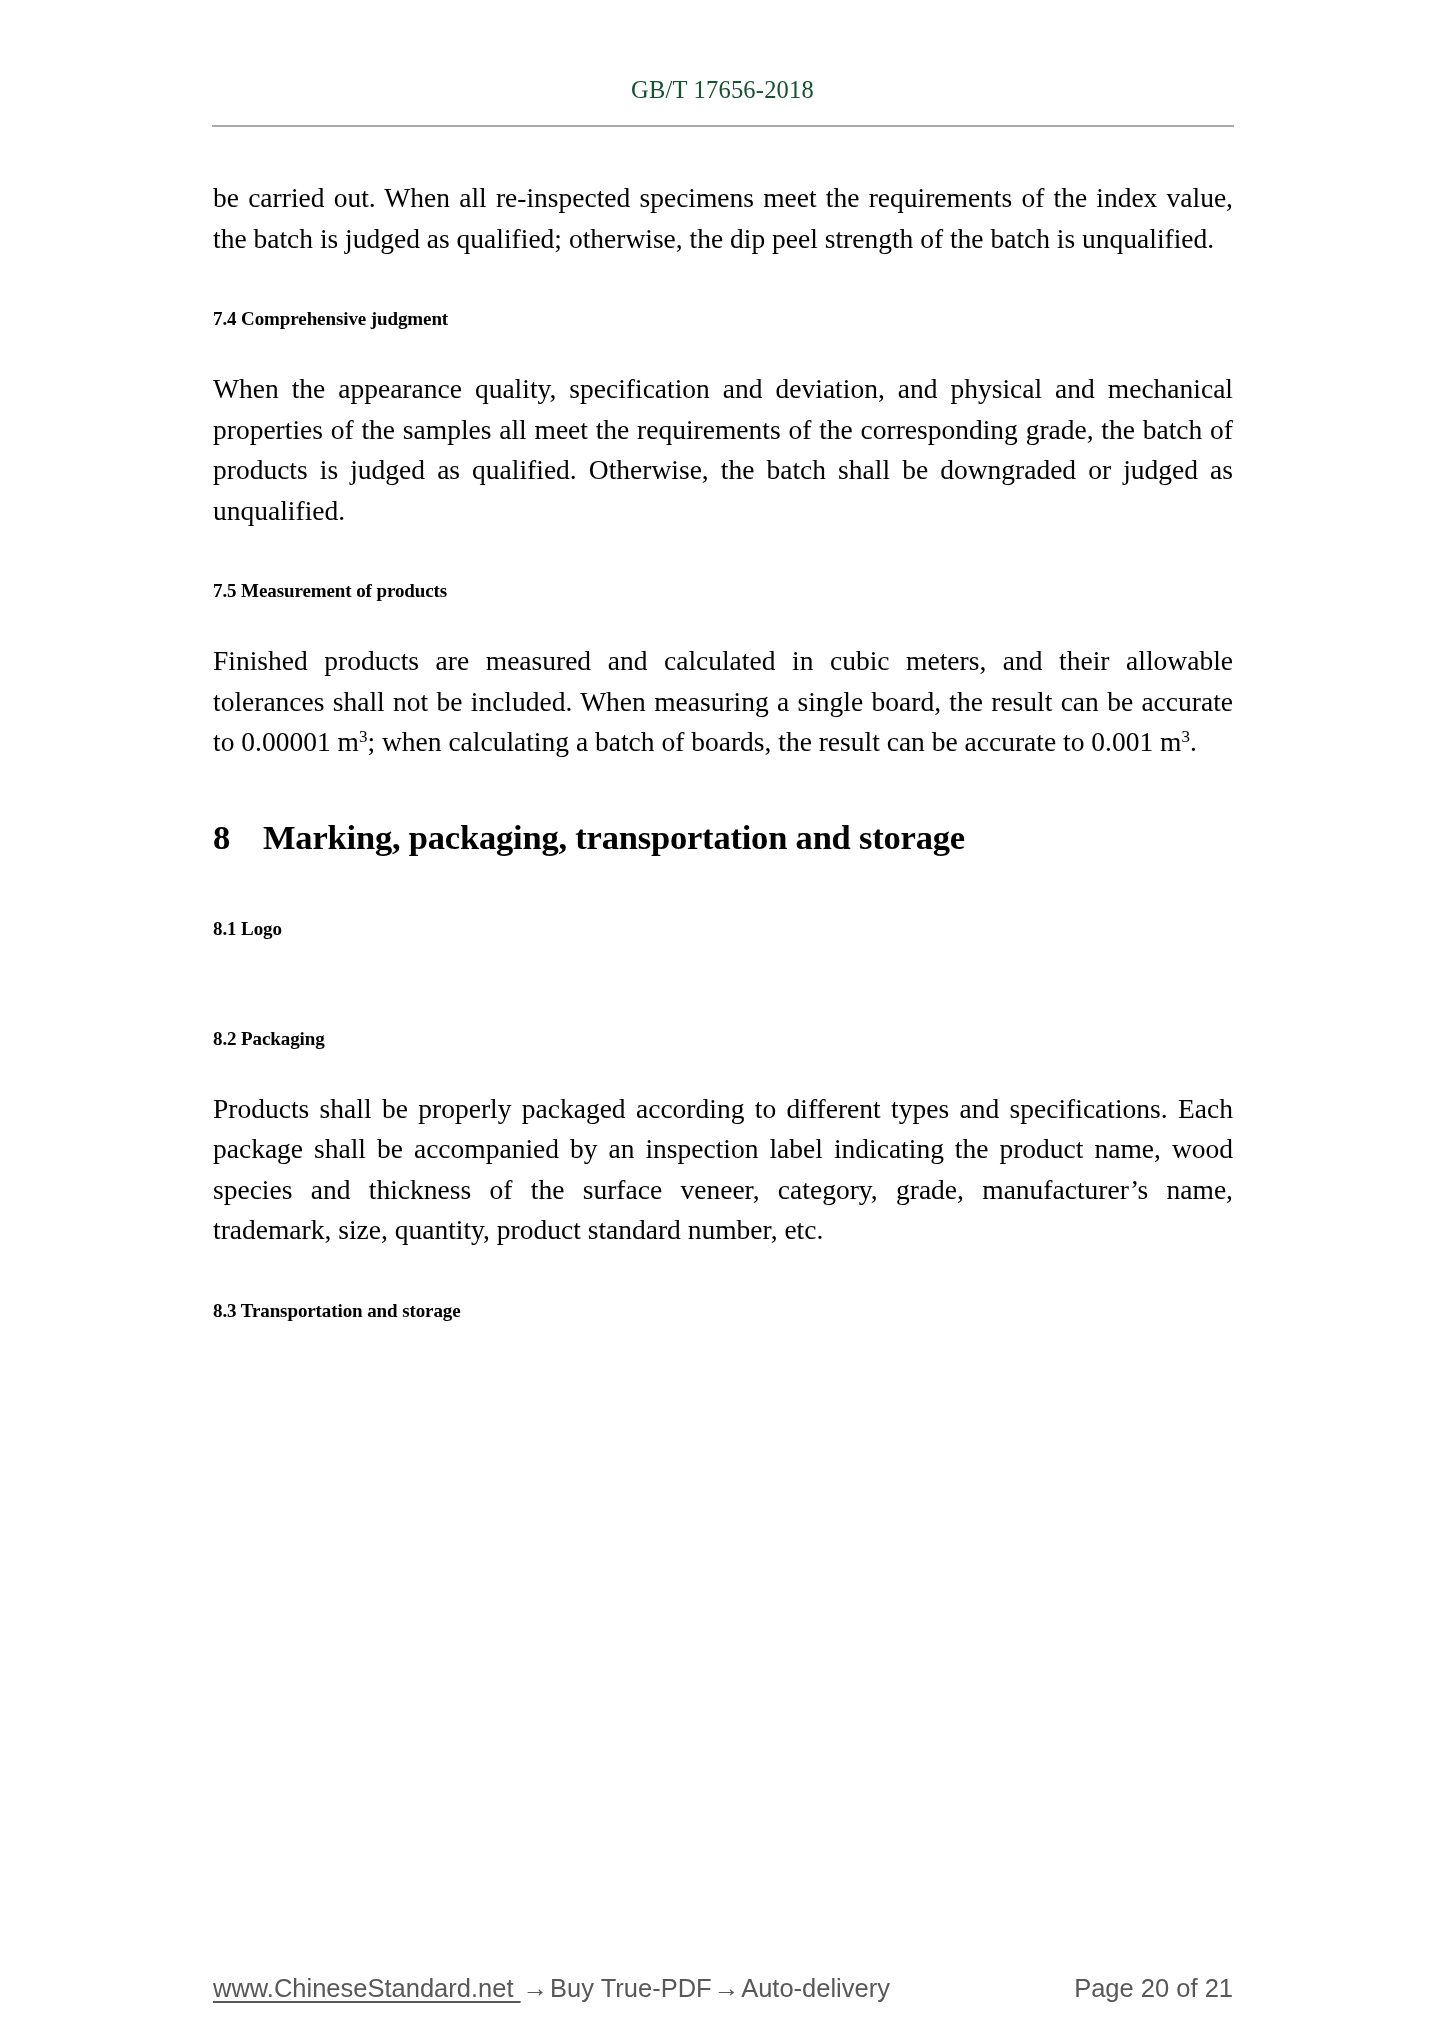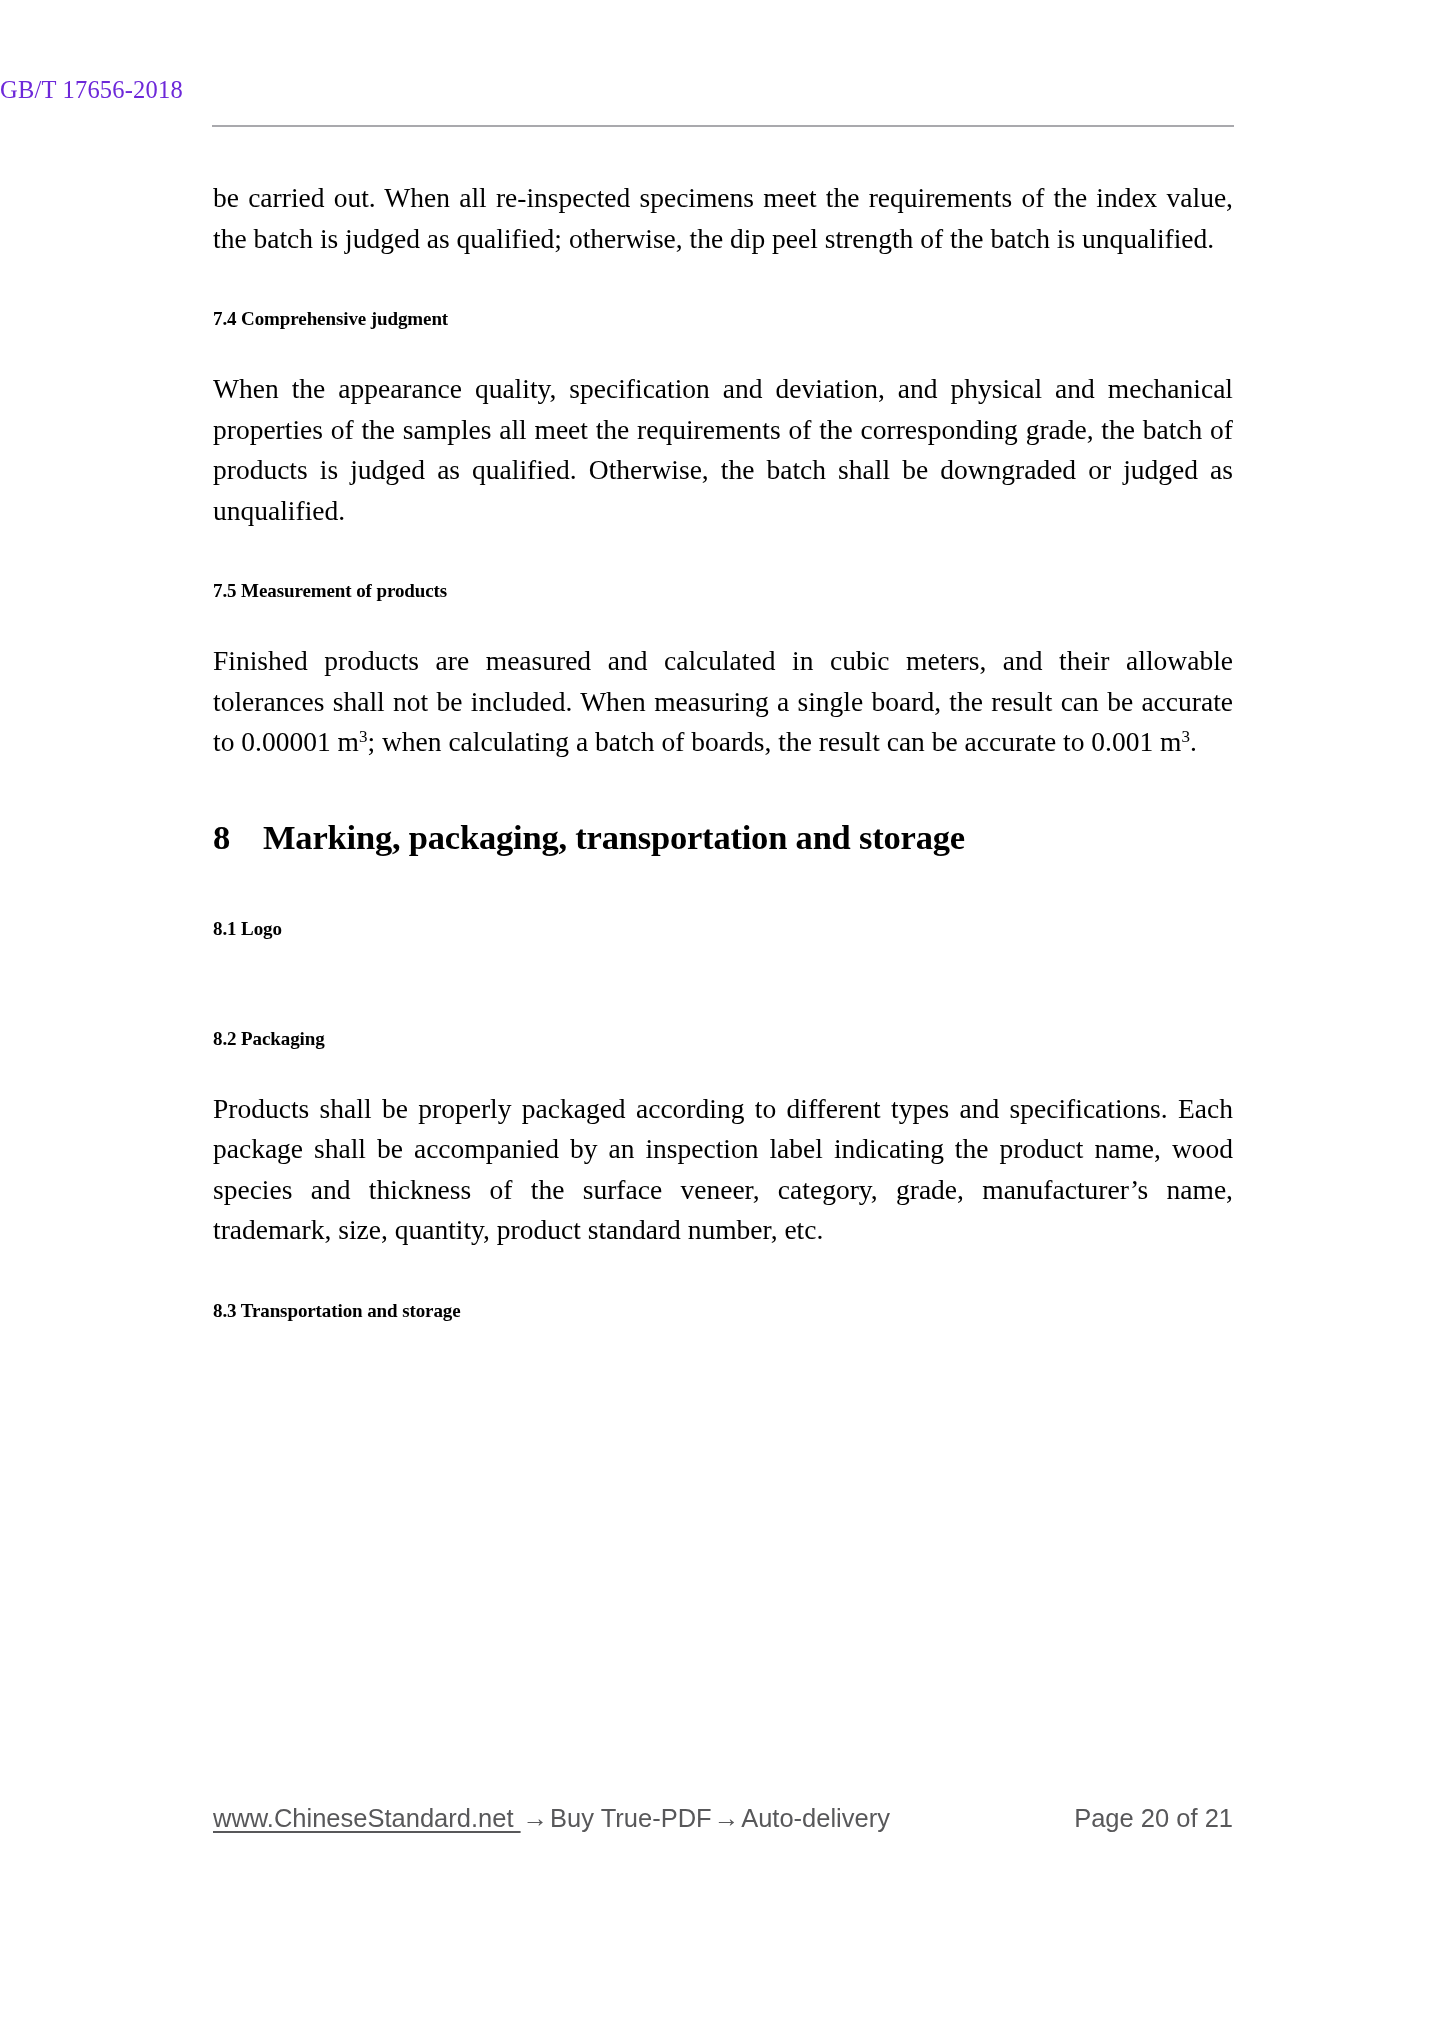--- a/index.html
+++ b/index.html
@@ -20,25 +20,25 @@
 
   
   .header {
     position: absolute;
     left: 0;
     top: 0;
     width: 100%;
     padding-top: 78px;
   }
   .header-title {
-    text-align: left;
+    text-align: center;
     font-family: "Liberation Serif", "DejaVu Serif", serif;
     font-size: 24.5px;
     letter-spacing: 0.2px;
-    color: #6d28d9;
+    color: #14532d;
     line-height: 1;
   }
   .header-rule {
     margin: 22px auto 0 auto;
     width: 1022px;
     height: 2px;
     background: #a9a9ad;
   }
 
   
@@ -82,21 +82,21 @@
   .gap-md { height: 32px; }
   .gap-lg { height: 42px; }
   .gap-xl { height: 52px; }
 
   sup { font-size: 0.62em; vertical-align: 0.52em; line-height: 0; }
 
   
   .footer {
     position: absolute;
     left: 213px;
-    top: 1806px;
+    top: 1976px;
     width: 1020px;
     display: flex;
     align-items: baseline;
     font-family: "Liberation Sans", "DejaVu Sans", sans-serif;
     font-size: 25.5px;
     color: #58585a;
     line-height: 1;
   }
   .footer-left { display: flex; align-items: baseline; white-space: pre; }
   .footer-url {

